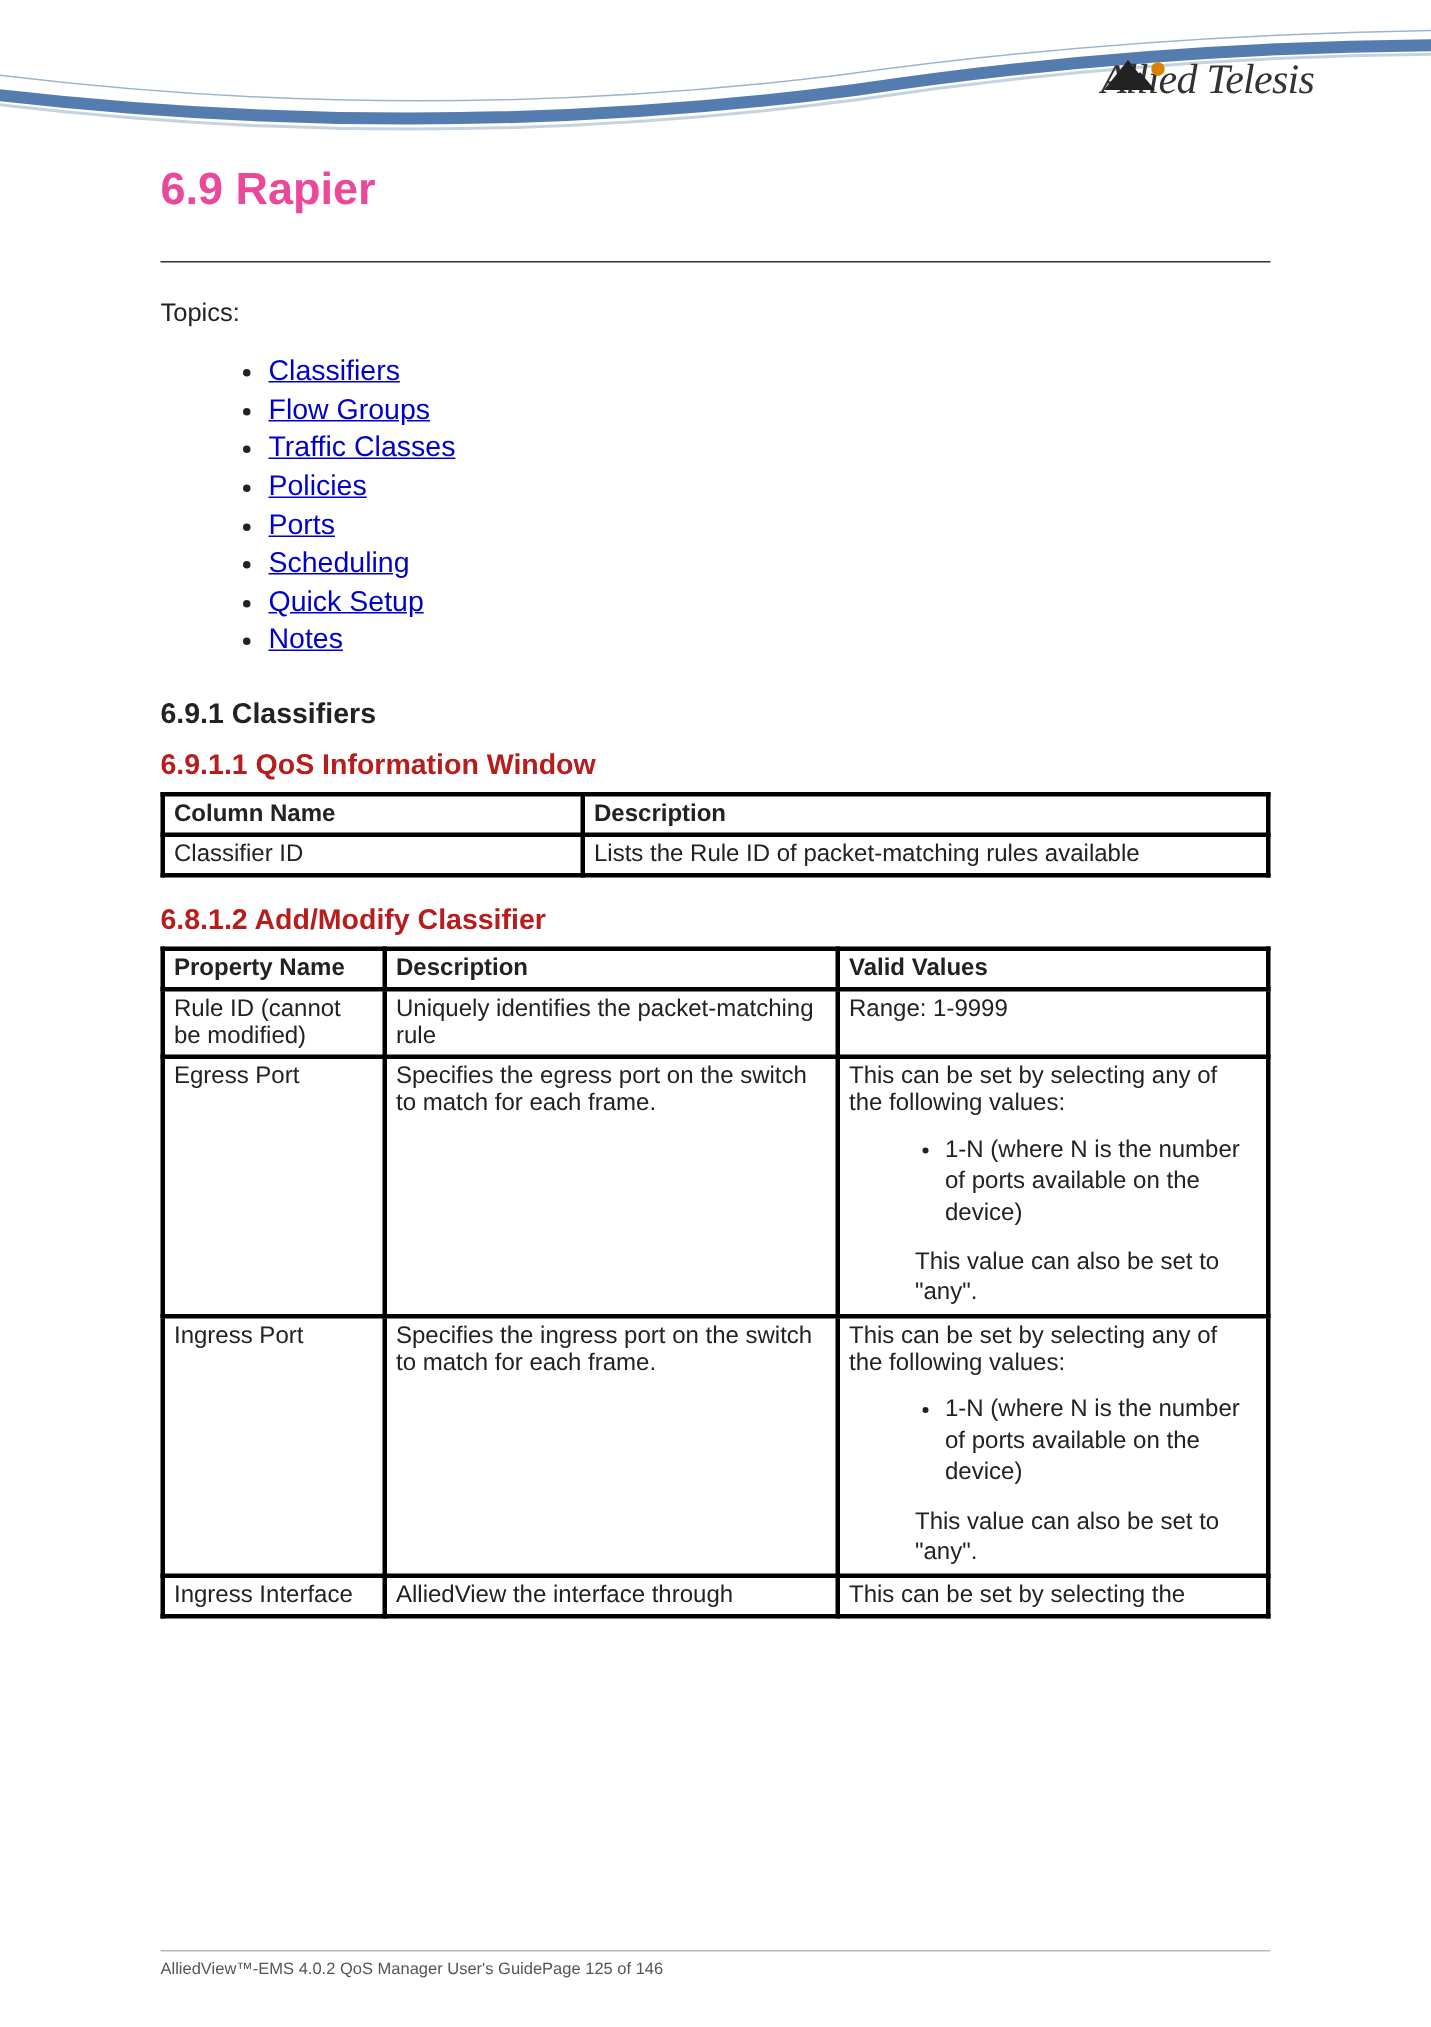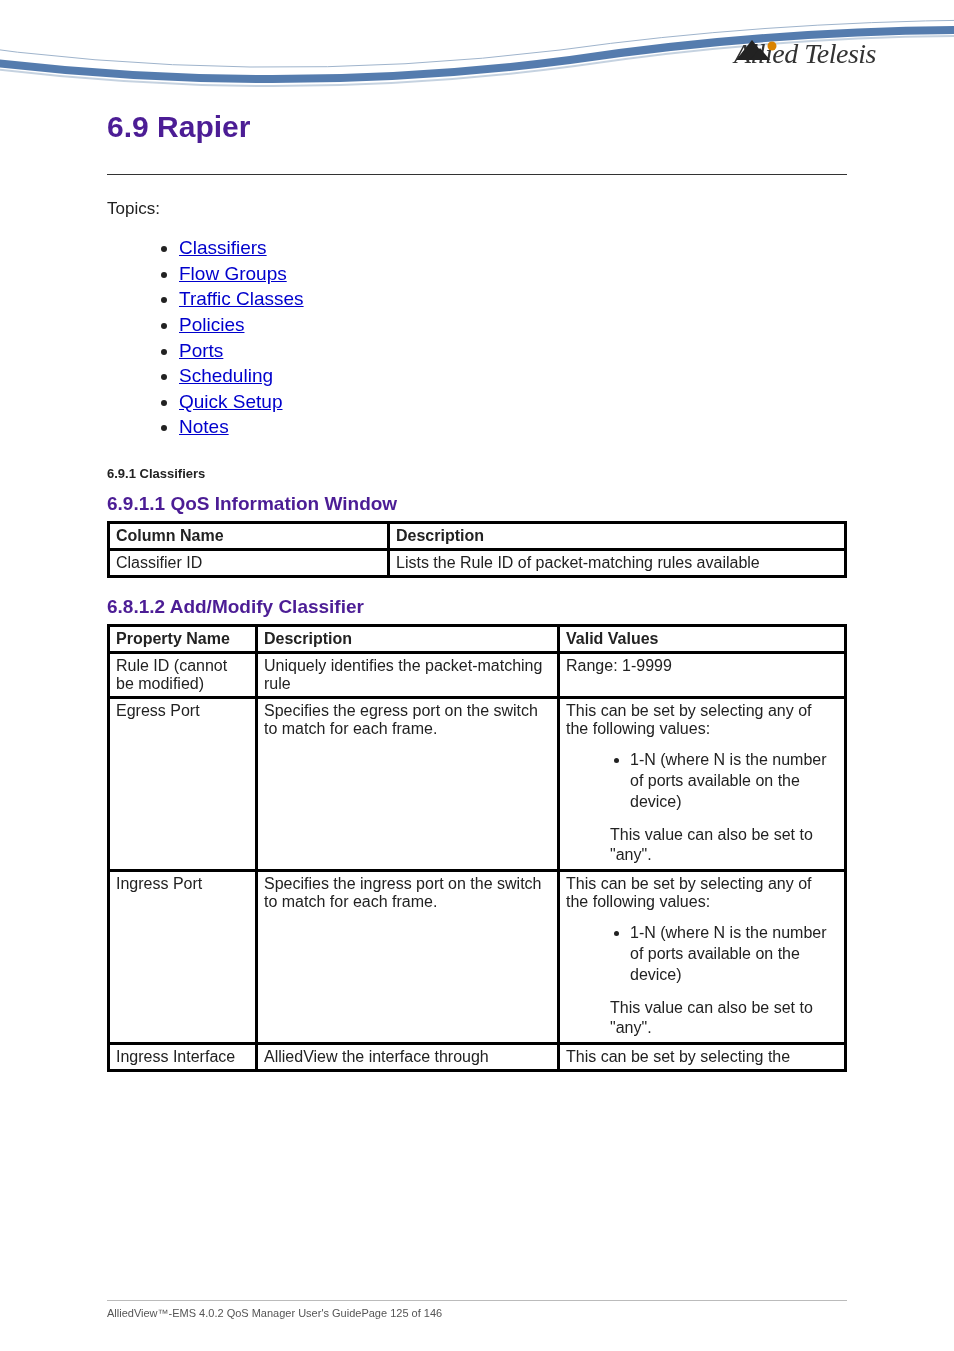--- a/index.html
+++ b/index.html
@@ -3,28 +3,28 @@
 <meta charset="utf-8">
 <style>
   * { box-sizing: border-box; margin: 0; padding: 0; }
   html, body { width: 954px; height: 1351px; font-family: Arial, Helvetica, sans-serif; color: #222; background: #fff; }
   .page { width: 954px; height: 1351px; position: relative; }
   .header-band { position: absolute; top: 0; left: 0; width: 100%; height: 105px; overflow: hidden; }
   .header-band svg { position: absolute; top: 0; left: 0; }
   .brand { position: absolute; top: 38px; right: 78px; display: flex; align-items: center; gap: 6px; }
   .brand-text { font-family: "Times New Roman", serif; font-size: 28px; font-style: italic; color: #333; letter-spacing: -0.5px; }
   .content { position: absolute; top: 110px; left: 107px; width: 740px; }
-  h1.section-title { font-family: Arial, sans-serif; font-size: 30px; font-weight: bold; color: #4c1d95; margin-bottom: 12px; }
+  h1.section-title { font-family: Arial, sans-serif; font-size: 30px; font-weight: bold; color: #ec4899; margin-bottom: 12px; }
   hr.rule { border: none; border-top: 1px solid #333; margin: 30px 0 24px 0; }
   .topics-label { font-family: Arial, sans-serif; font-size: 17px; margin-bottom: 16px; }
   ul.topics { list-style: disc; margin-left: 72px; margin-bottom: 26px; }
   ul.topics li { font-family: Arial, sans-serif; font-size: 19px; line-height: 1.35; color: #222; }
   ul.topics li a { color: #0000cc; text-decoration: underline; }
-  h2.sub { font-family: Arial, sans-serif; font-size: 13px; font-weight: bold; color: #222; margin-top: 6px; margin-bottom: 12px; }
-  h3.subsub { font-family: Arial, sans-serif; font-size: 19px; font-weight: bold; color: #4c1d95; margin-top: 6px; margin-bottom: 6px; }
+  h2.sub { font-family: Arial, sans-serif; font-size: 19px; font-weight: bold; color: #222; margin-top: 6px; margin-bottom: 12px; }
+  h3.subsub { font-family: Arial, sans-serif; font-size: 19px; font-weight: bold; color: #b91c1c; margin-top: 6px; margin-bottom: 6px; }
   table { border-collapse: collapse; width: 100%; font-family: Arial, sans-serif; font-size: 16px; margin-bottom: 18px; }
   table td, table th { border: 3px solid #000000; padding: 3px 6px; vertical-align: top; text-align: left; font-weight: normal; }
   table th { font-weight: bold; }
   table.t1 td:first-child, table.t1 th:first-child { width: 280px; }
   table.t2 td:nth-child(1), table.t2 th:nth-child(1) { width: 148px; }
   table.t2 td:nth-child(2), table.t2 th:nth-child(2) { width: 302px; }
   ul.inner { list-style: disc; margin: 12px 0 12px 44px; }
   ul.inner li { line-height: 1.3; margin-left: 20px; }
   .after-bullets { margin: 12px 0 0 44px; line-height: 1.3; }
   .footer { position: absolute; bottom: 32px; left: 107px; width: 740px; border-top: 1px solid #bbb; padding-top: 6px; display: flex; font-family: Arial, sans-serif; font-size: 11px; color: #555; }

